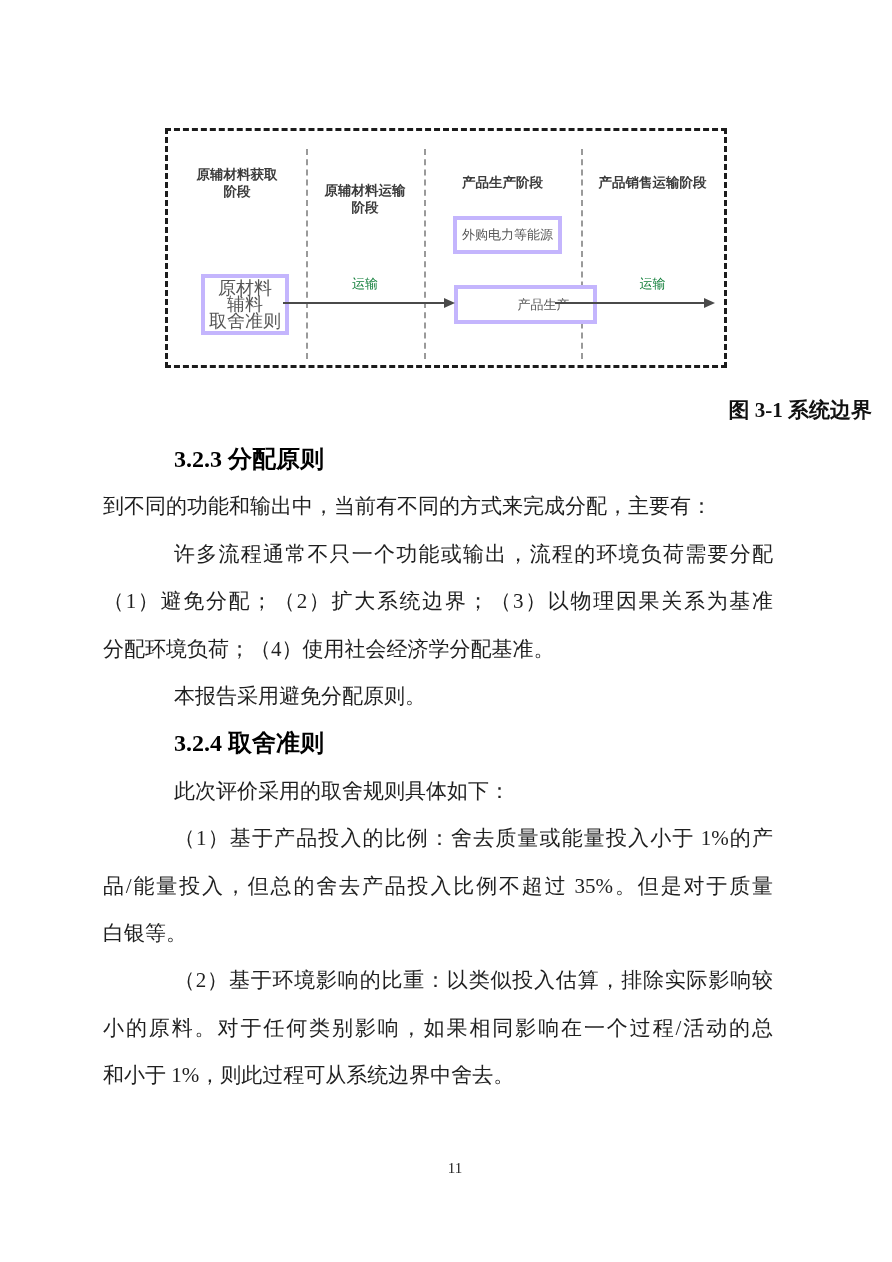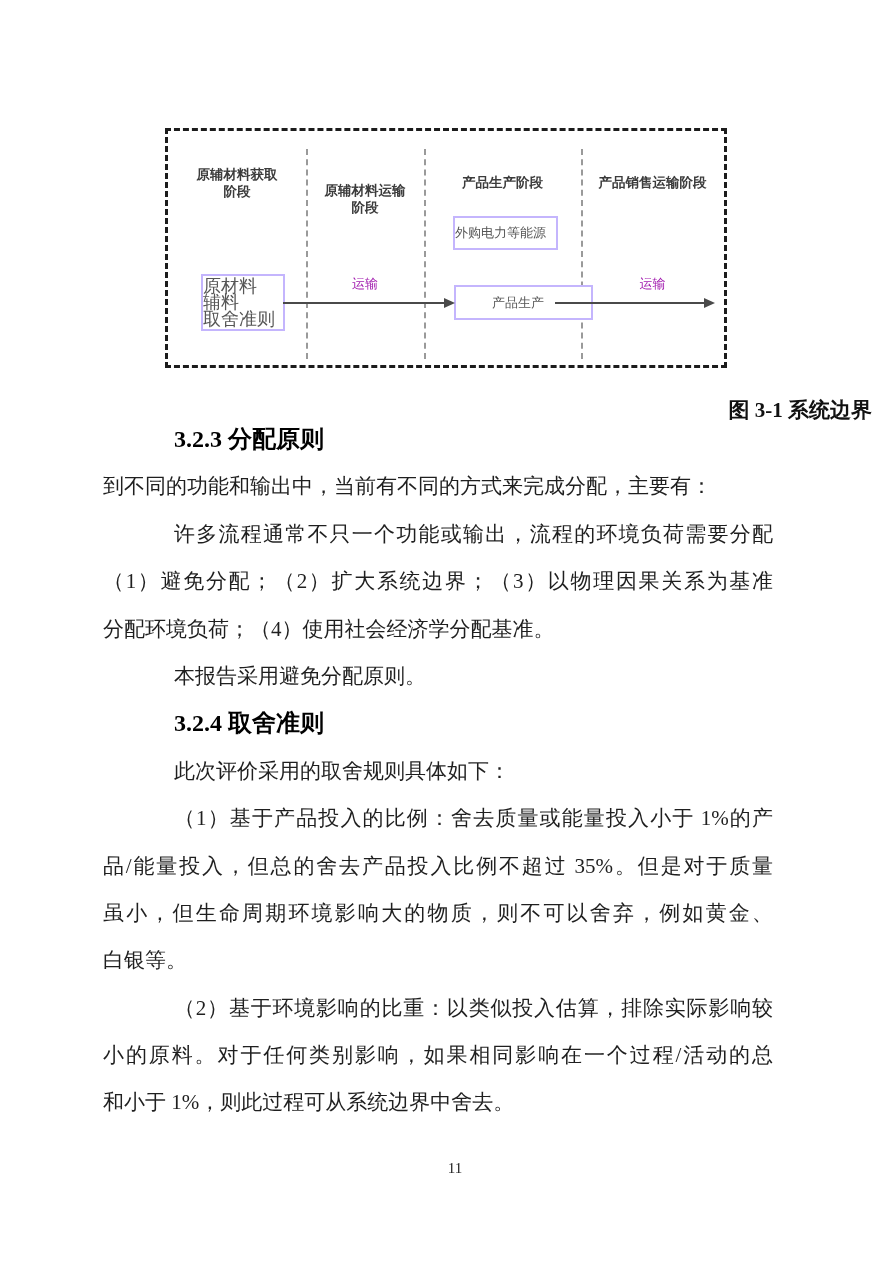--- a/index.html
+++ b/index.html
@@ -22,53 +22,53 @@
   .stage-title{
     position:absolute;text-align:center;
     font-family:"Liberation Sans","DejaVu Sans",sans-serif;
     font-weight:bold;font-size:13.5px;line-height:16.5px;color:#3c3c3c;
   }
   .st1{left:0;width:138px;top:36px;}
   .st2{left:138px;width:118px;top:52px;}
   .st3{left:256px;width:157px;top:44px;}
   .st4{left:413px;width:143px;top:44px;}
   .dbox{
-    position:absolute;background:#ffffff;border:2px solid #c4b5fd;
+    position:absolute;background:#ffffff;border:4px solid #c4b5fd;
     font-family:"Liberation Sans","DejaVu Sans",sans-serif;
-    color:#565656;
+    color:#565656;text-align:center;
     display:flex;flex-direction:column;justify-content:center;
   }
   .materials-box{left:33px;top:143px;width:80px;height:53px;font-size:18px;line-height:16.5px;}
   .energy-box{left:285px;top:85px;width:101px;height:30px;font-size:13px;}
   .production-box{left:286px;top:154px;width:99px;height:31px;font-size:13px;padding-left:36px;}
   .arrow-line{position:absolute;height:0;border-top:2px solid #4a4a4a;}
   .al1{left:115px;top:171px;width:164px;}
   .al2{left:387px;top:171px;width:150px;}
   .arrow-head{
     position:absolute;width:0;height:0;top:166.5px;
     border-top:5.5px solid transparent;border-bottom:5.5px solid transparent;
     border-left:11px solid #4a4a4a;
   }
   .ah1{left:276px;} .ah2{left:536px;}
   .transport-label{
     position:absolute;top:144px;height:16px;text-align:center;
     font-family:Liberation Serif, serif;
-    font-size:13px;color:#a21caf;
+    font-size:13px;color:#15803d;
   }
   .tl1{left:138px;width:118px;} .tl2{left:413px;width:143px;}
 
   
   .caption{
     position:absolute;left:60px;top:396px;width:812px;
     text-align:right;font-weight:bold;font-size:21px;color:#111;
   }
 
   
   .body-text{
-    position:absolute;left:103px;top:416px;width:670px;
+    position:absolute;left:103px;top:436px;width:670px;
     font-size:21px;color:#1f1f1f;
   }
   .line{
     height:47.4px;line-height:47.4px;white-space:normal;
     text-align:left;
   }
   .line.indent{padding-left:71px;width:599px;}
   .line.full{text-align:justify;text-align-last:justify;}
   .line.heading{
     font-size:24px;font-weight:bold;color:#000;
@@ -135,20 +135,19 @@
   <div class="line heading">3.2.3 分配原则</div>
   <div class="line">到不同的功能和输出中，当前有不同的方式来完成分配，主要有：</div>
   <div class="line indent full">许多流程通常不只一个功能或输出，流程的环境负荷需要分配</div>
   <div class="line full">（1）避免分配；（2）扩大系统边界；（3）以物理因果关系为基准</div>
   <div class="line">分配环境负荷；（4）使用社会经济学分配基准。</div>
   <div class="line indent">本报告采用避免分配原则。</div>
   <div class="line heading">3.2.4 取舍准则</div>
   <div class="line indent">此次评价采用的取舍规则具体如下：</div>
   <div class="line indent full">（1）基于产品投入的比例：舍去质量或能量投入小于 1%的产</div>
   <div class="line full">品/能量投入，但总的舍去产品投入比例不超过 35%。但是对于质量</div>
-  <div class="line full">虽小，但生命周期环境影响大的物质，则不可以舍弃，例如黄金、</div>
   <div class="line">白银等。</div>
   <div class="line indent full">（2）基于环境影响的比重：以类似投入估算，排除实际影响较</div>
   <div class="line full">小的原料。对于任何类别影响，如果相同影响在一个过程/活动的总</div>
   <div class="line">和小于 1%，则此过程可从系统边界中舍去。</div>
 </div>
 
 <div class="page-number">11</div>
 
 </body></html>

